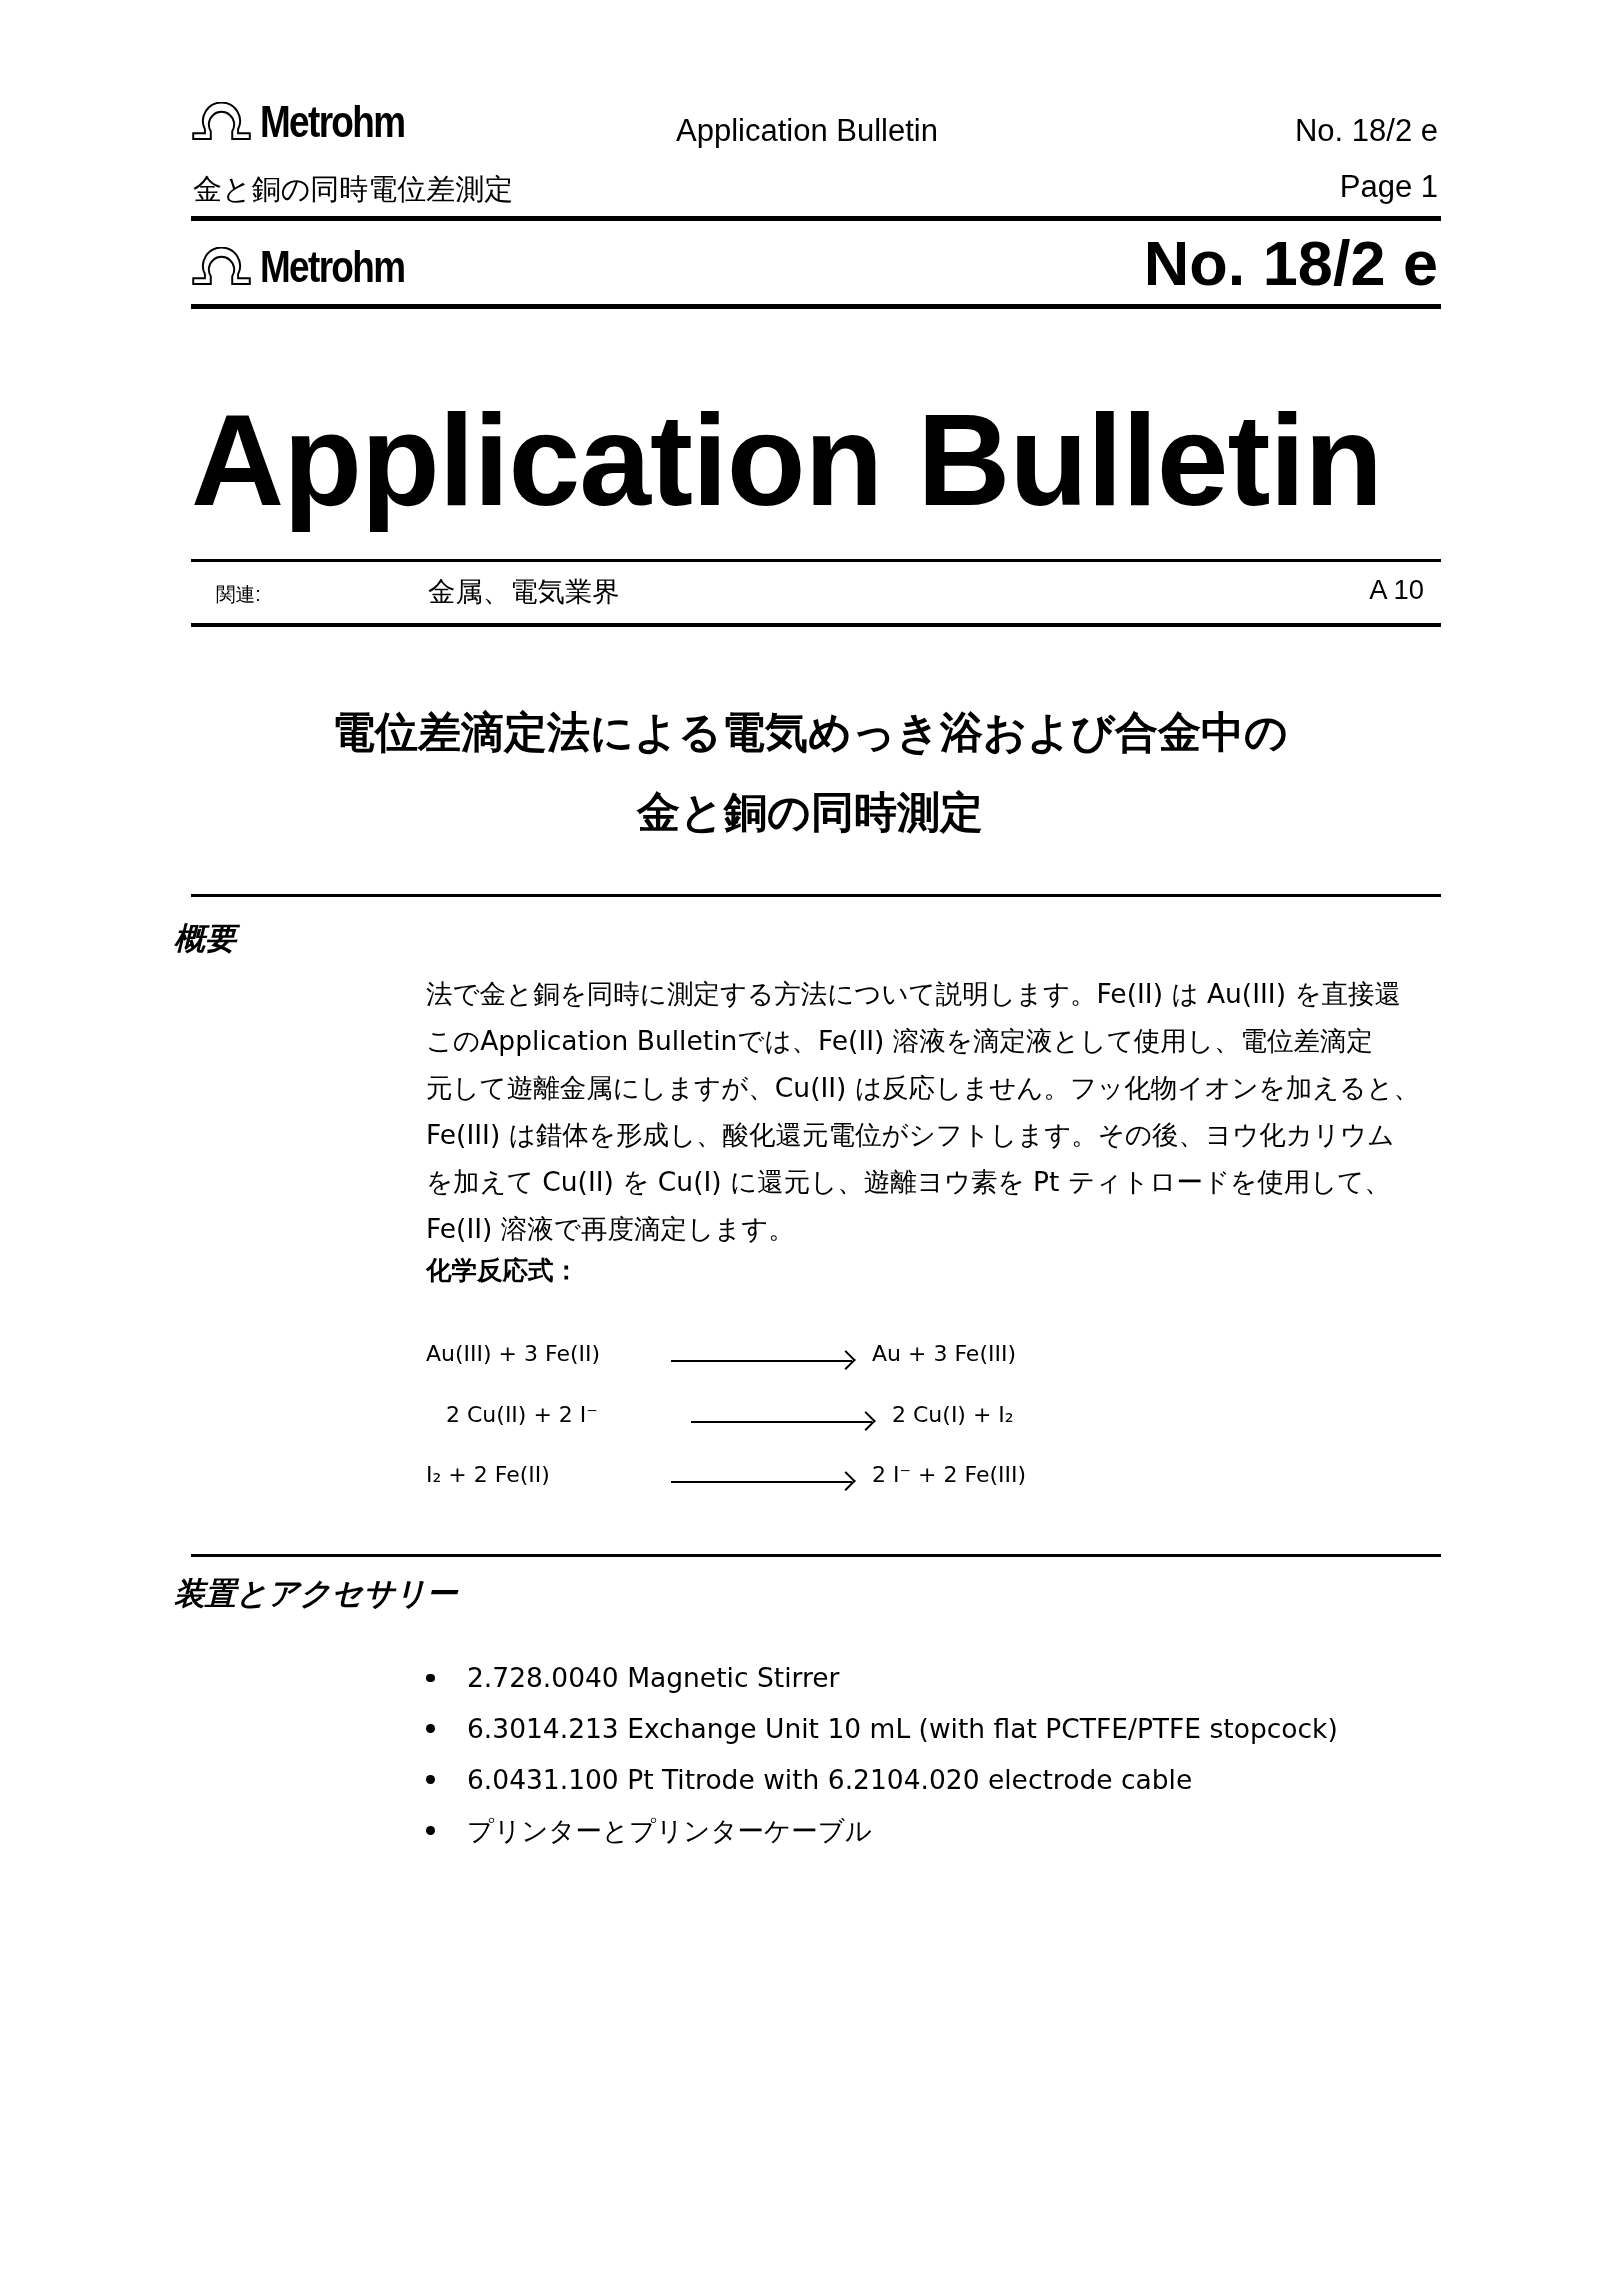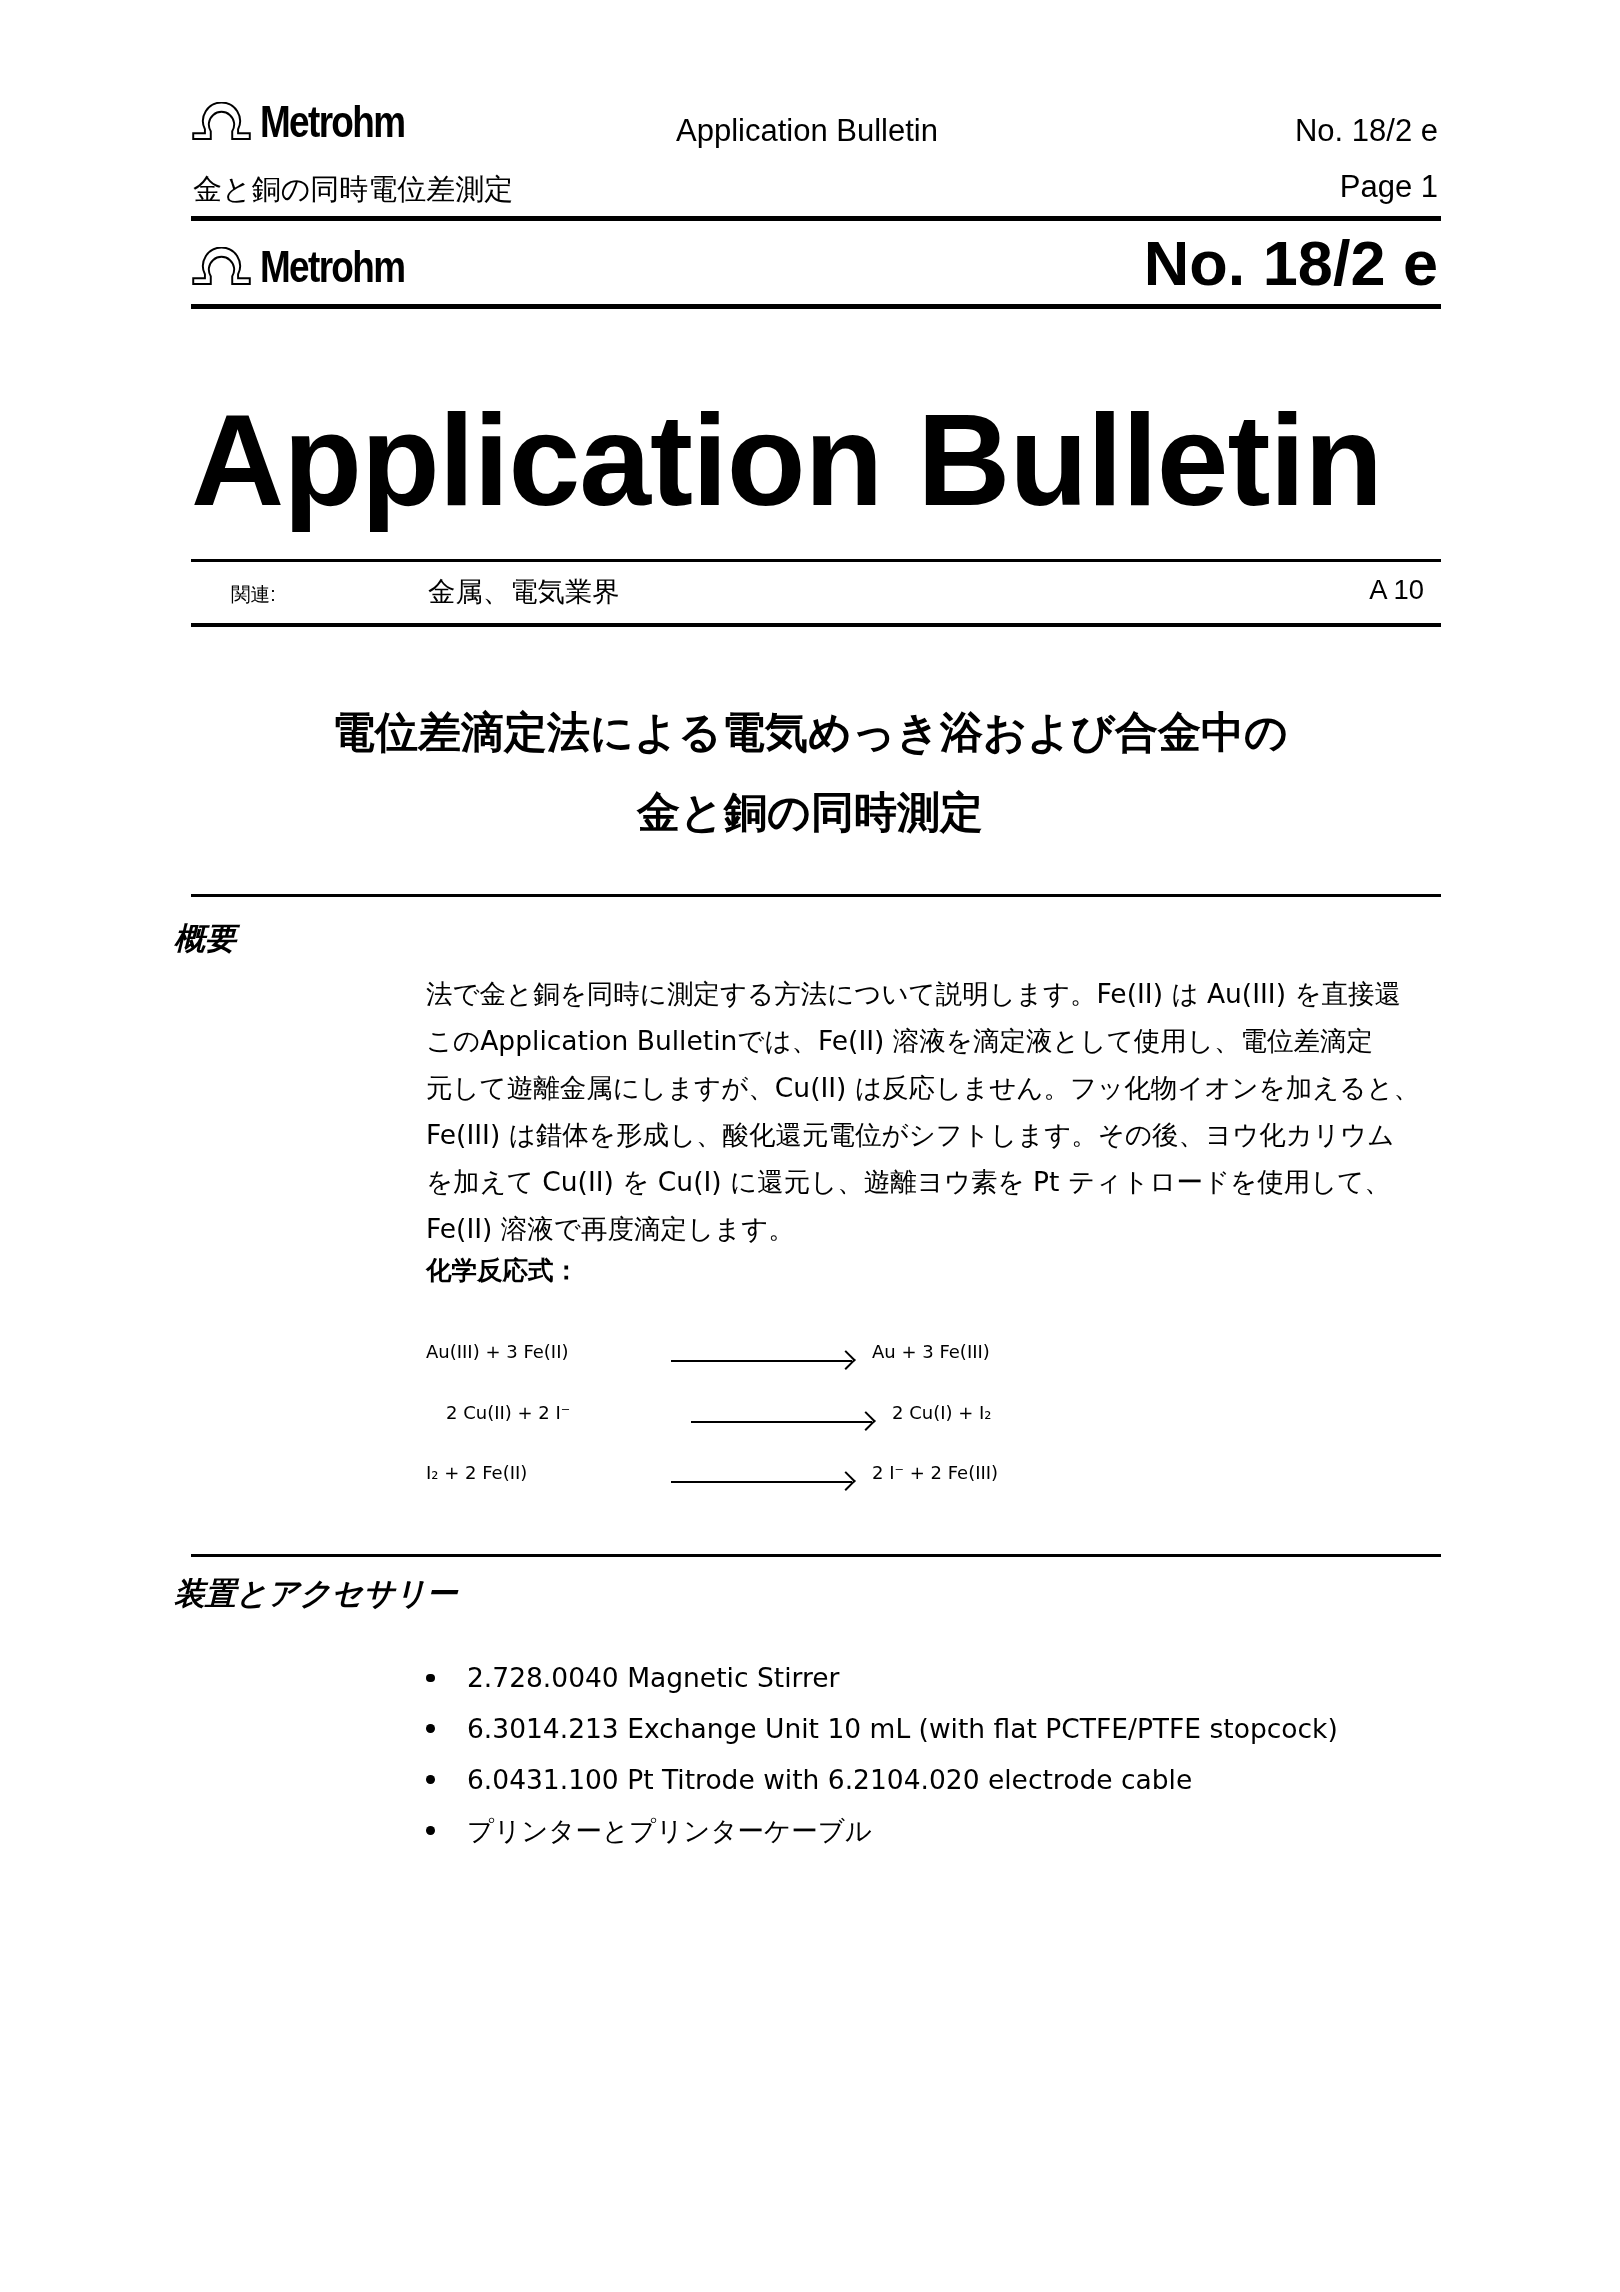--- a/index.html
+++ b/index.html
@@ -17,21 +17,21 @@
     }
     .hdr-center { font-size: 31px; }
     .hdr-right { font-size: 31px; text-align: right; }
     .big-no { font-size: 63px; font-weight: bold; text-align: right; }
     .big-title { font-size: 129px; font-weight: bold; letter-spacing: -1px; }
     .small { font-size: 19.6px; }
     .mid { font-size: 27.4px; }
     .doc-title { font-size: 43px; font-weight: bold; text-align: center; width: 1620px; left: 0; }
     .section-title { font-size: 31px; font-weight: bold; font-style: italic; }
     .body-text { font-family: "DejaVu Sans", sans-serif; font-size: 26.5px; line-height: 47px; }
-    .eq-row { position: absolute; left: 426px; font-family: "DejaVu Sans", sans-serif; font-size: 18px; height: 39px; width: 882px; }
+    .eq-row { position: absolute; left: 426px; font-family: "DejaVu Sans", sans-serif; font-size: 22px; height: 39px; width: 882px; }
     .eq-row span { position: absolute; top: 0; white-space: nowrap; }
     .eq-arrow { position: absolute; left: 245px; top: 18.6px; width: 181px; height: 2px; background: #000; }
     .eq-arrow::after {
       content: ""; position: absolute; right: -1px; top: -6.9px; width: 11.8px; height: 11.8px;
       border-top: 2px solid #000; border-right: 2px solid #000; transform: rotate(45deg);
     }
     ul.equip { position: absolute; left: 426px; top: 1654px; margin: 0; padding: 0; list-style: none; width: 1029px;
       font-family: "DejaVu Sans", sans-serif; font-size: 26.5px; }
     ul.equip li { position: relative; padding-left: 41px; line-height: 47px; margin-bottom: 3.9px; }
     ul.equip li .bullet { position: absolute; left: 0; top: 19.6px; width: 8.8px; height: 8.8px; border-radius: 50%; background: #000; }
@@ -56,21 +56,21 @@
     <path d="M2 38 H20 V30 A13 13 0 1 1 42 30 V38 H60 V32 H48 V28 A19 19 0 1 0 14 28 V32 H2 Z" fill="none" stroke="#000" stroke-width="2"></path>
   </svg>
   <span class="word">Metrohm</span>
 </div>
 <div class="abs big-no" style="right:182px; top:227px;">No. 18/2 e</div>
 <div class="rule" style="top:304px; height:4.9px;"></div>
 
 <div class="abs big-title" style="left:191px; top:387px; line-height:147px;">Application Bulletin</div>
 
 <div class="rule" style="top:559px; height:2.9px;"></div>
-<div class="abs small" style="left:211px; top:581px;padding-left:20px;">関連:</div>
+<div class="abs small" style="left:196px; top:581px;padding-left:20px;">関連:</div>
 <div class="abs mid" style="left:428px; top:574px;">金属、電気業界</div>
 <div class="abs mid" style="right:196px; top:574px;">A 10</div>
 <div class="rule" style="top:623px; height:3.9px;"></div>
 
 <div class="abs doc-title" style="top:704px;">電位差滴定法による電気めっき浴および合金中の</div>
 <div class="abs doc-title" style="top:784px;">金と銅の同時測定</div>
 
 <div class="rule" style="top:894px; height:2.9px;"></div>
 <div class="abs section-title" style="left:174px; top:918px;">概要</div>
 

